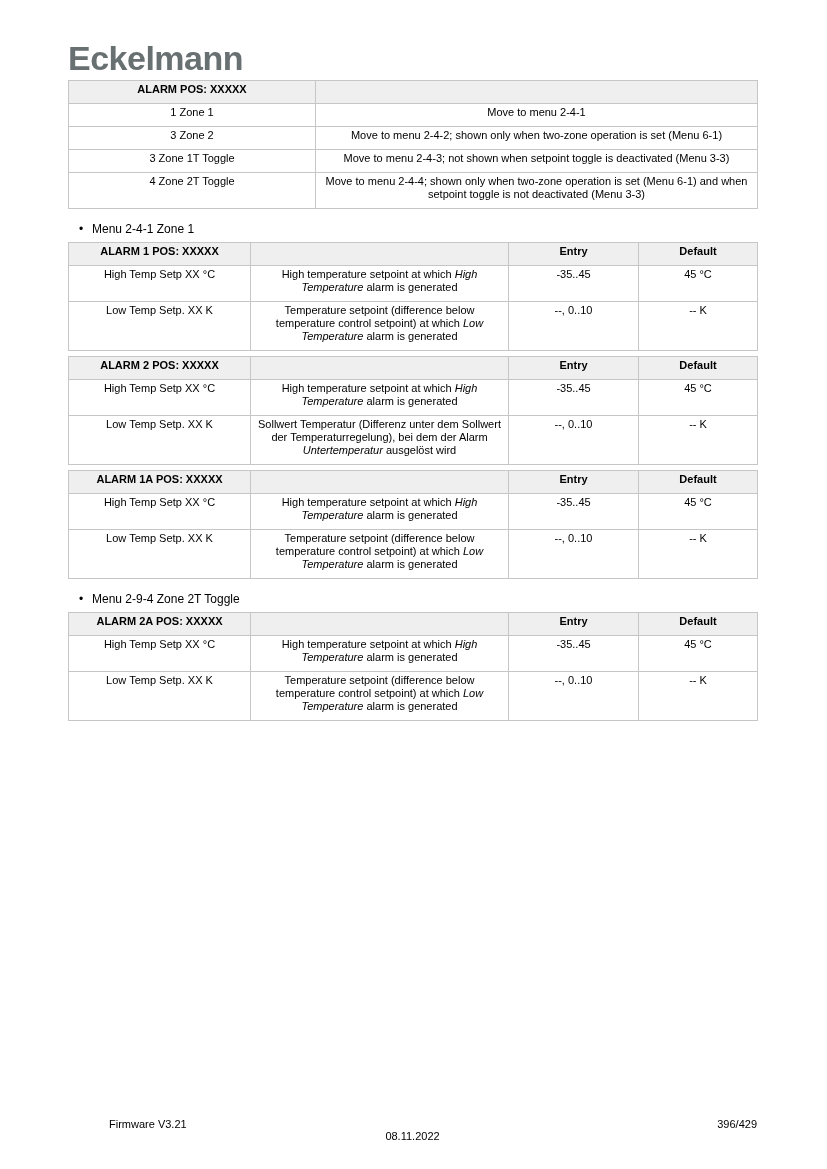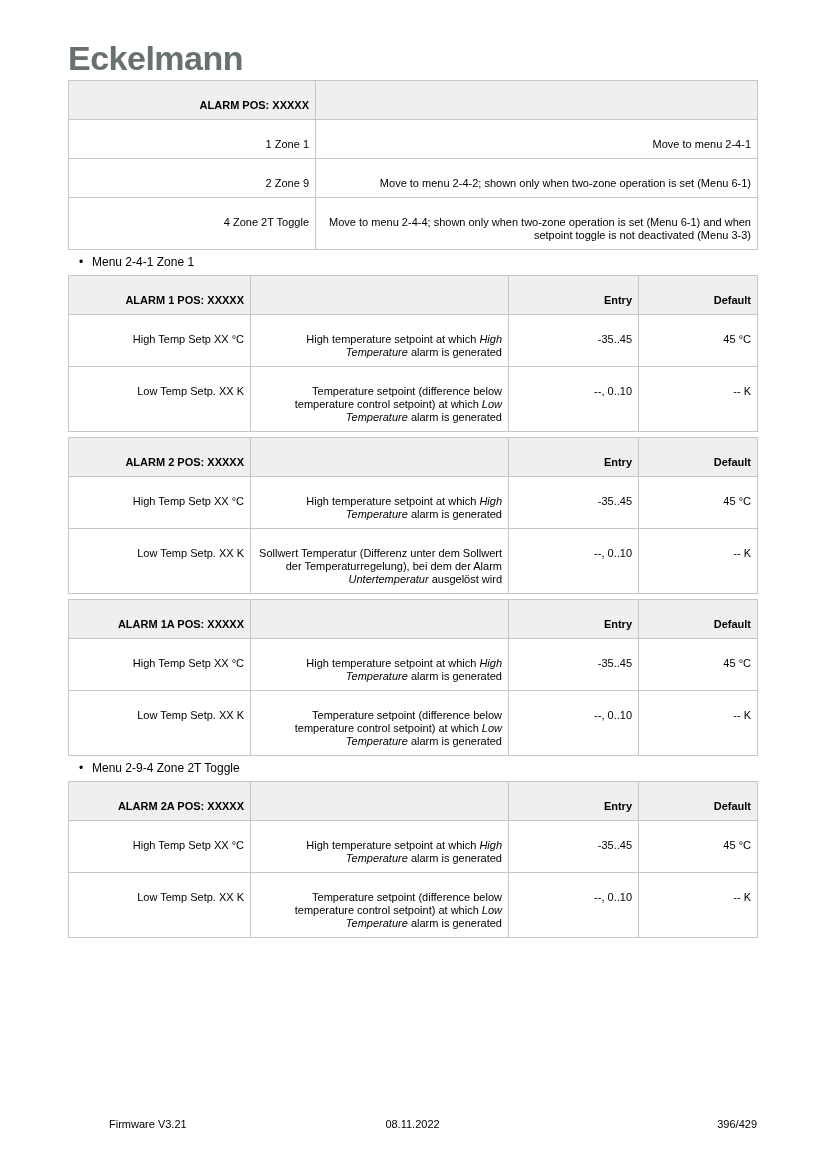--- a/index.html
+++ b/index.html
@@ -46,21 +46,21 @@
     line-height: 16px;
     padding-left: 24px;
   }
   ul.bullets li::before {
     content: "\2022";
     position: absolute;
     left: 11px;
     top: 0;
   }
   .section-title-wrap {
-    margin: 4px 0 5px 0;
+    margin: 12px 0 5px 0;
   }
   .section-title {
     position: relative;
     font-size: 12px;
     line-height: 16px;
     padding-left: 24px;
   }
   .section-title::before {
     content: "\2022";
     position: absolute;
@@ -71,42 +71,42 @@
     border-collapse: collapse;
     table-layout: fixed;
     width: 689px;
     margin-top: 5px;
   }
   table.doc-table th,
   table.doc-table td {
     border: 1px solid var(--border-color, #c6c6c6);
     font-size: 11px;
     line-height: 13px;
-    text-align: right;
+    text-align: center;
     vertical-align: top;
-    padding: 18px 6px 7px 6px;
+    padding: 2px 6px 7px 6px;
     font-weight: normal;
     word-wrap: break-word;
   }
   table.doc-table thead th {
     background: var(--header-bg, #efefef);
     font-weight: bold;
   }
   .it { font-style: italic; }
   .footer {
     position: absolute;
     left: 68px;
     top: 1118px;
     width: 689px;
     height: 16px;
     font-size: 11px;
     line-height: 13px;
   }
   .footer .l { position: absolute; left: 0; top: 0; margin-left: 41px; }
-  .footer .c { position: absolute; left: 0; right: 0; top: 0; text-align: center; }
+  .footer .c { position: absolute; left: 0; right: 0; top: 12px; text-align: center; }
   .footer .r { position: absolute; right: 0; top: 0; text-align: right; }
 </style>
 </head>
 <body>
 
 <div class="page">
   <div class="content">
 
     <div class="logo">Eckelmann</div>
 
@@ -122,24 +122,28 @@
           <th></th>
         </tr>
       </thead>
       <tbody>
   <tr>
     <td>1 Zone 1</td>
     <td>Move to menu 2-4-1</td>
   </tr>
 
   <tr>
-    <td>2 Zone 9</td>
+    <td>3 Zone 2</td>
     <td>Move to menu 2-4-2; shown only when two-zone operation is set (Menu 6-1)</td>
   </tr>
 
+  <tr>
+    <td>3 Zone 1T Toggle</td>
+    <td>Move to menu 2-4-3; not shown when setpoint toggle is deactivated (Menu 3-3)</td>
+  </tr>
 
   <tr>
     <td>4 Zone 2T Toggle</td>
     <td>Move to menu 2-4-4; shown only when two-zone operation is set (Menu 6-1) and when setpoint toggle is not deactivated (Menu 3-3)</td>
   </tr>
 </tbody>
     </table>
 
     <div>
   <div>

